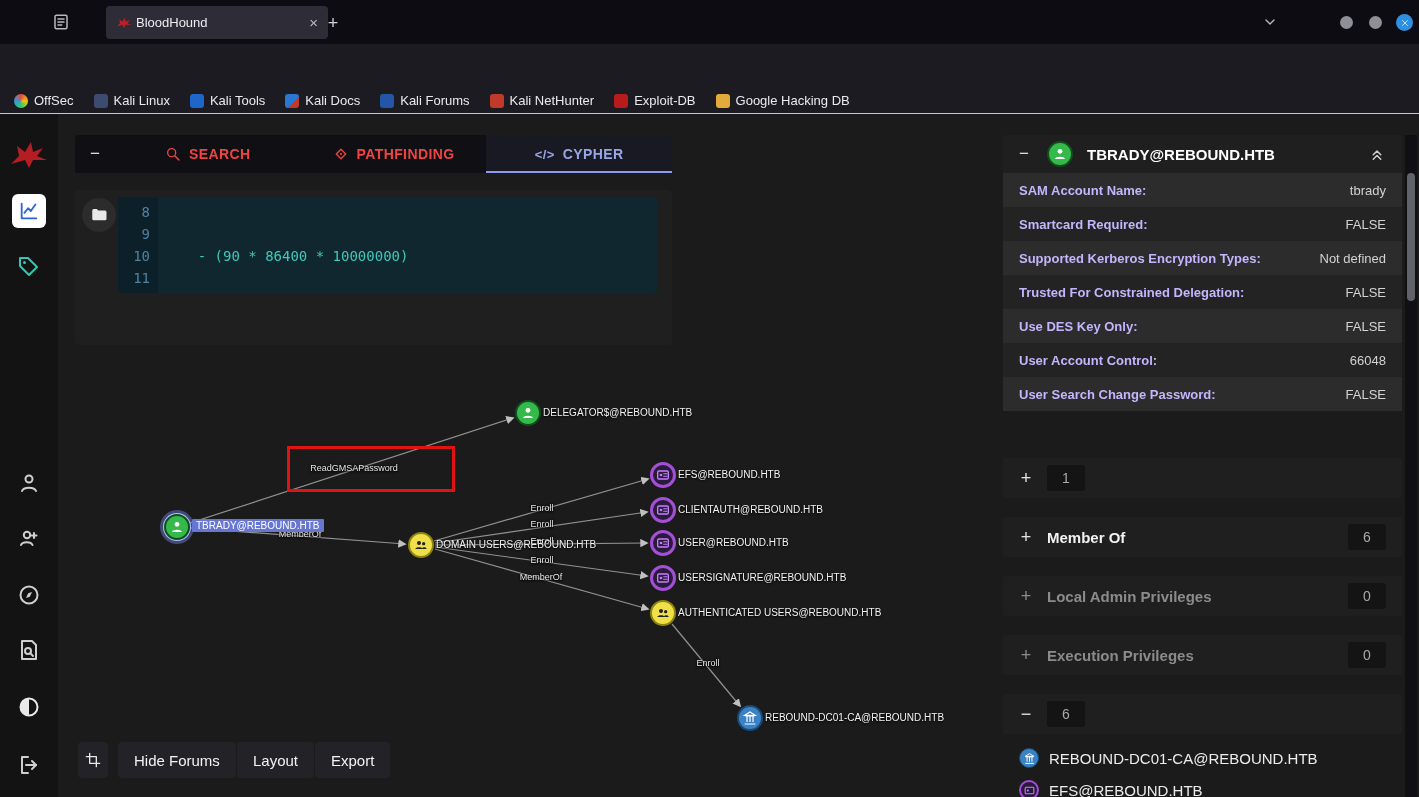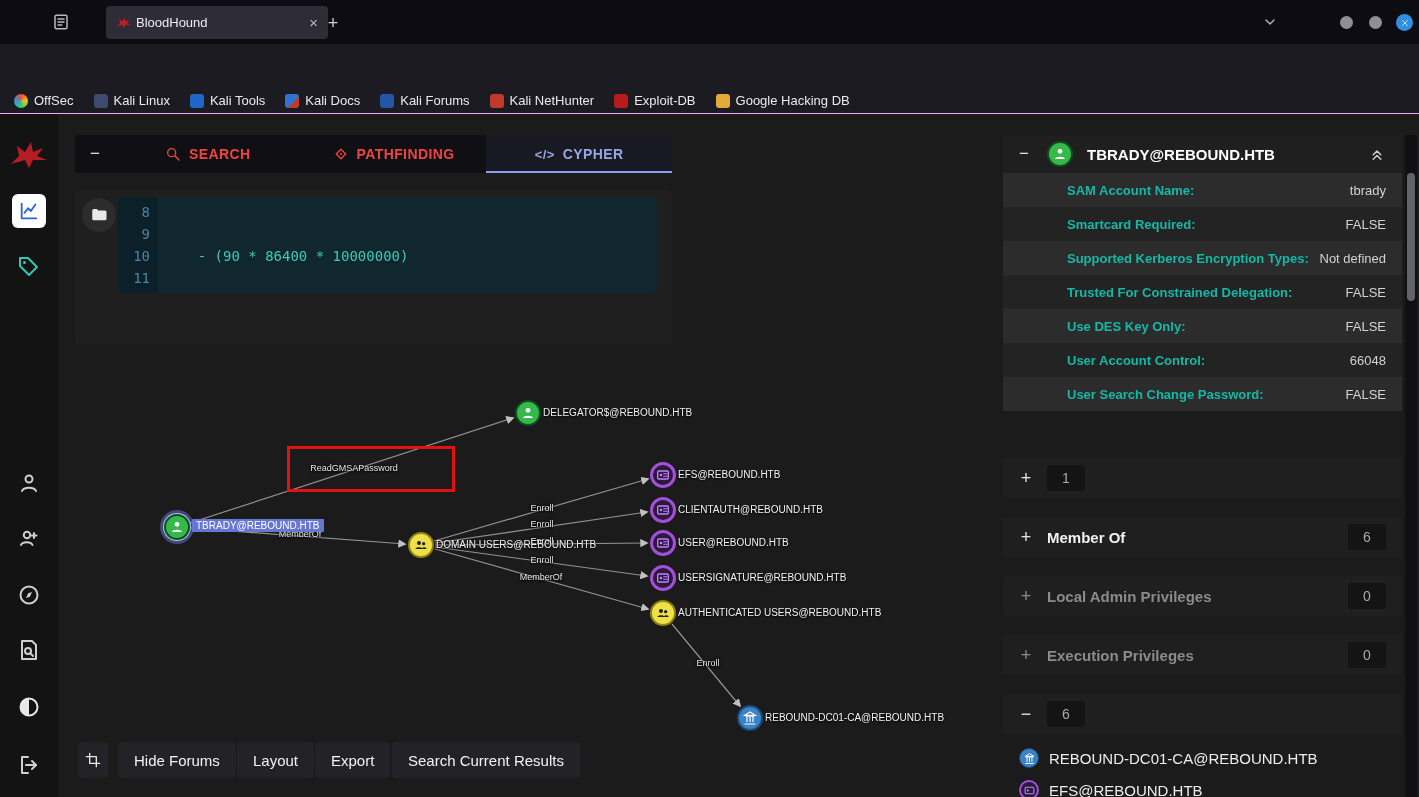--- a/index.html
+++ b/index.html
@@ -112,21 +112,21 @@
            border-radius:3px 3px 0 0; }
   .phead .minus { color:#e0e0e0; font-size:17px; width:14px; }
   .avatar { width:26px; height:26px; border-radius:50%; background:#35b94a; border:2px solid #114d1d;
             display:flex; align-items:center; justify-content:center; }
   .avatar svg { width:16px; height:16px; }
   .ptitle { font-weight:bold; font-size:15px; color:#fff; flex:1; }
   .pchev { width:18px; height:18px; color:#cfcfcf; }
   .prow { position:relative; height:34px; display:flex; align-items:center; justify-content:space-between; padding:0 16px; }
   .prow:nth-child(odd) { background:#2c2c2c; }
   .prow:nth-child(even) { background:#232323; }
-  .prow .pl { font-size:13px; font-weight:bold; color:#14b8a6;margin-left:48px; }
+  .prow .pl { font-size:13px; font-weight:bold; color:#c4b5fd; }
   .prow .pv { font-size:13px; color:#d2d2d2; }
   .sect { position:absolute; left:0; width:399px; height:40px; background:#1f1f1f; display:flex; align-items:center;
           gap:14px; padding:0 16px; border-radius:2px; }
   .sect .sign { font-size:18px; color:#e3e3e3; width:14px; text-align:center; }
   .sect .slabel { font-size:15px; font-weight:bold; color:#f2f2f2; flex:1; }
   .sect.muted .sign, .sect.muted .slabel { color:#8b8b8b; }
   .badge { min-width:38px; height:26px; background:#141414; color:#a9a9a9; font-size:14px;
            display:flex; align-items:center; justify-content:center; border-radius:3px; }
   .oitem { position:absolute; left:0; width:399px; height:32px; display:flex; align-items:center; gap:10px; padding:0 16px;
            color:#ececec; font-size:15px; }
@@ -501,21 +501,20 @@
       <span style="width:16px;height:16px;color:#e8e8e8">
         <svg class="stroke" viewBox="0 0 24 24">
             <path d="M7 2v15h15"></path>
             <path d="M2 7h15v15"></path>
           </svg>
       </span>
     </span>
     <span class="gbtn" style="left:118px">Hide Forums</span>
     <span class="gbtn" style="left:237px">Layout</span>
     <span class="gbtn" style="left:315px">Export</span>
-    <span class="gbtn" style="left:392px">Search Current Results</span>
 
     <div class="panel">
       <div class="phead">
         <span class="minus">−</span>
         <span class="avatar">
           <svg viewBox="0 0 24 24">
               <circle cx="12" cy="8" r="3.6" fill="#fff"></circle>
               <path d="M4.5 19.5c1-4.5 14-4.5 15 0z" fill="#fff"></path>
             </svg>
         </span>

